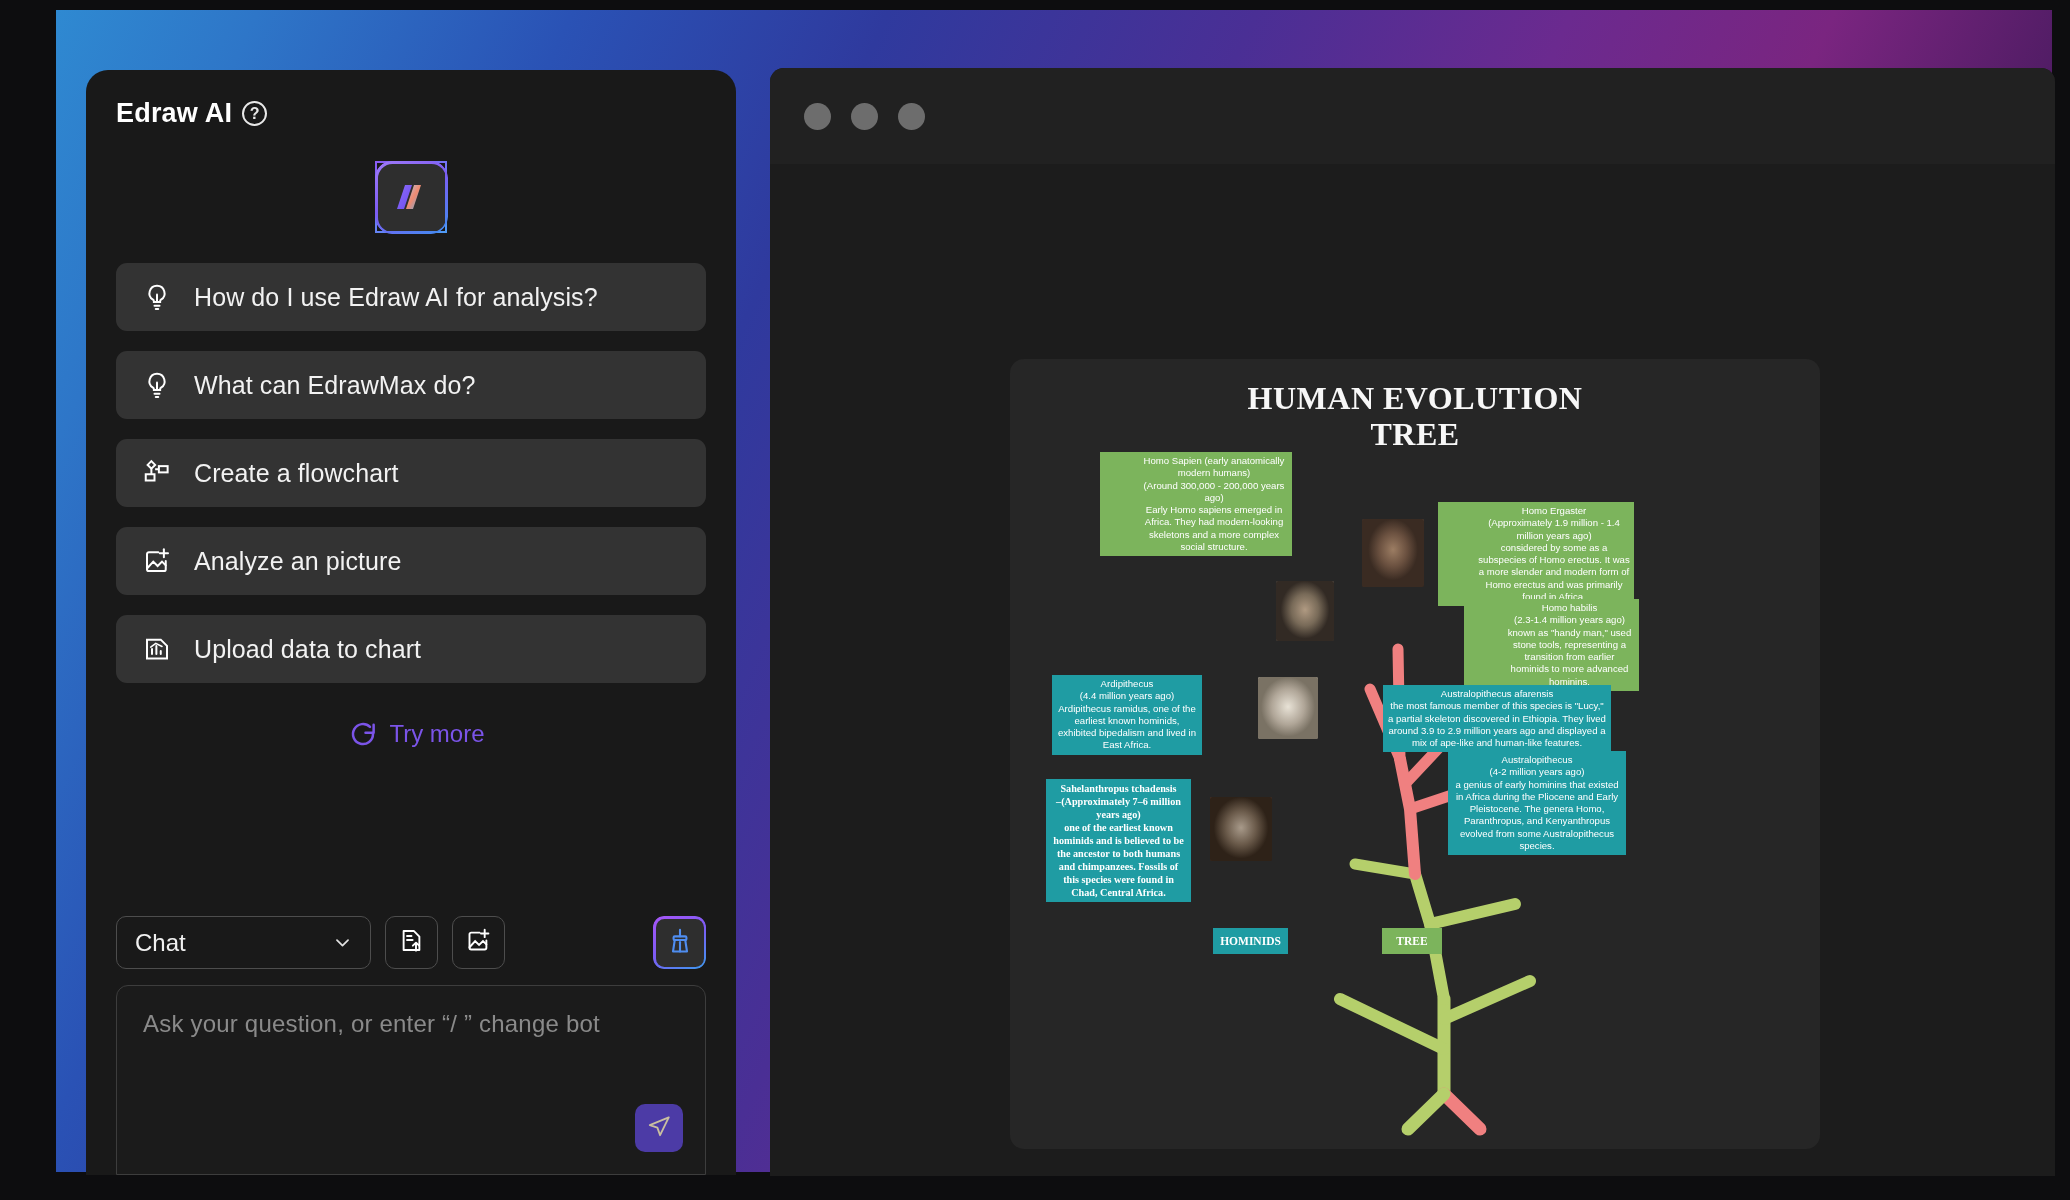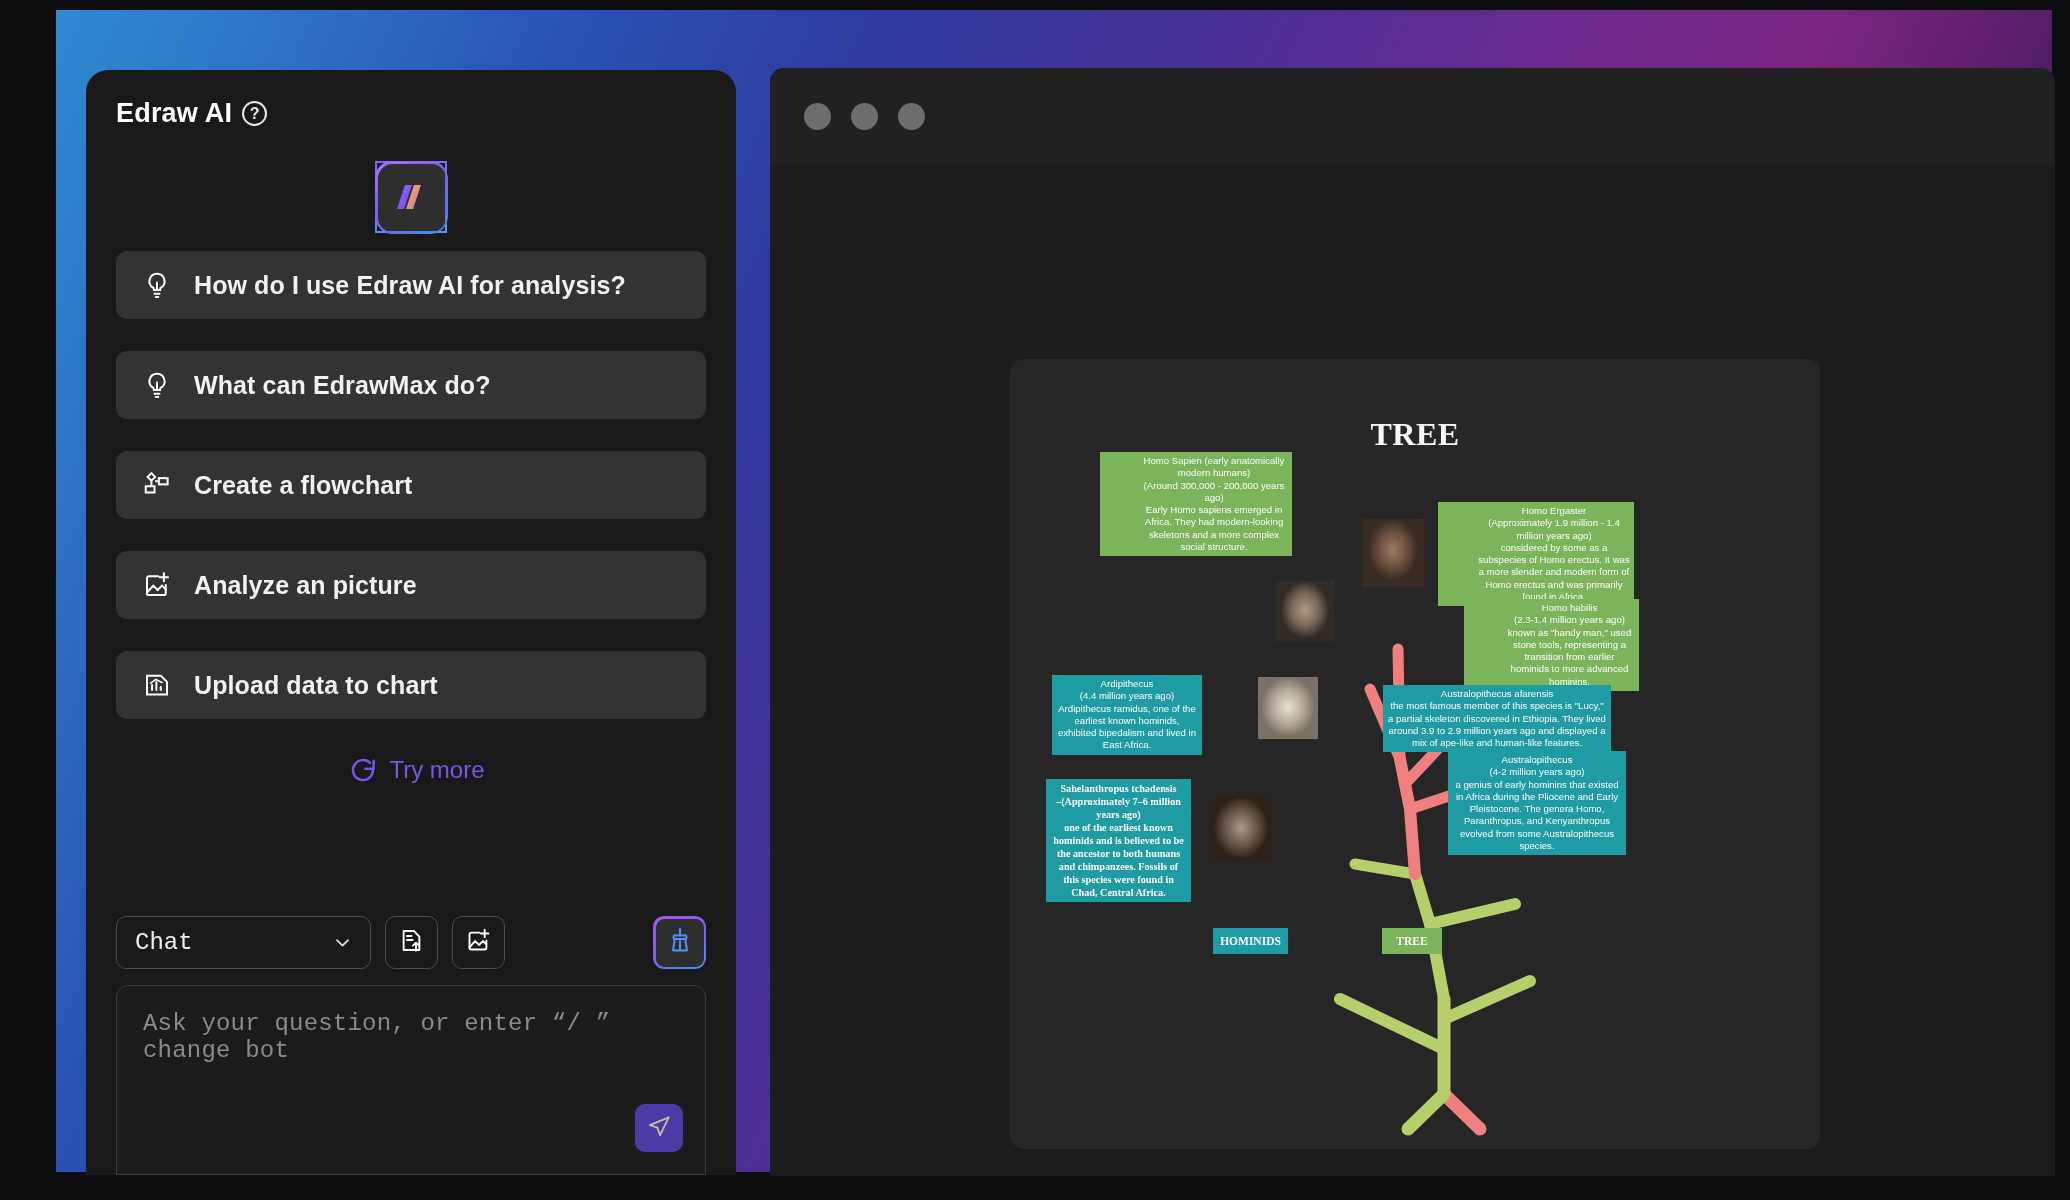--- a/index.html
+++ b/index.html
@@ -92,22 +92,22 @@
     position: absolute; inset: -2.5px;
     border-radius: 17px;
     padding: 2.5px;
     background: linear-gradient(150deg, #a07bf8 0%, #7d5cf3 45%, #3f8ef0 100%);
     -webkit-mask: linear-gradient(#000 0 0) content-box, linear-gradient(#000 0 0);
     -webkit-mask-composite: xor;
     mask-composite: exclude;
   }
 
   .suggestions {
-    margin: 18px 30px 0 30px;
-    display: flex; flex-direction: column; gap: 32px; font-weight: bold;
+    margin: 30px 30px 0 30px;
+    display: flex; flex-direction: column; gap: 20px;
   }
   .sugg-btn {
     height: 68px;
     background: #333333;
     border-radius: 11px;
     display: flex; align-items: center;
     padding-left: 26px; gap: 22px;
     cursor: pointer;
   }
   .sugg-label {
@@ -121,21 +121,20 @@
     display: flex; align-items: center; justify-content: center;
     gap: 11px; margin-top: 36px; cursor: pointer; padding-left: 11px;
   }
   .try-more-label { font-size: 24px; color: #7b54e8; }
   .try-more-icon { width: 30px; height: 30px; color: #7b54e8; }
 
   
   .composer {
     position: absolute; left: 0; bottom: 0; width: 650px;
     padding: 0 30px;
-    font-family: Liberation Mono, monospace;
   }
   .composer-toolbar {
     display: flex; align-items: center; gap: 14px;
     margin-bottom: 16px;
   }
   .model-select {
     width: 255px; height: 53px;
     border: 1px solid #4d4d4d; border-radius: 10px;
     background: transparent;
     display: flex; align-items: center; justify-content: space-between;
@@ -449,21 +448,21 @@
   <div class="doc-window">
     <div class="doc-titlebar">
       <span class="dot"></span>
       <span class="dot"></span>
       <span class="dot"></span>
     </div>
 
     <div class="doc-canvas">
       <div class="diagram">
 
-        <div class="diagram-title"><br><span>TREE</span></div>
+        <div class="diagram-title"><span>HUMAN EVOLUTION</span><br><span>TREE</span></div>
 
         <svg class="tree-svg" width="810" height="790">
 
           <path d="M434 735 L434 640" stroke="#b5cf6b" stroke-width="13" fill="none" stroke-linecap="round"></path>
 
           <path d="M434 735 L470 770" stroke="#f08080" stroke-width="13" fill="none" stroke-linecap="round"></path>
 
           <path d="M434 735 L398 770" stroke="#b5cf6b" stroke-width="13" fill="none" stroke-linecap="round"></path>
 
           <path d="M434 690 L330 640" stroke="#b5cf6b" stroke-width="12" fill="none" stroke-linecap="round"></path>

